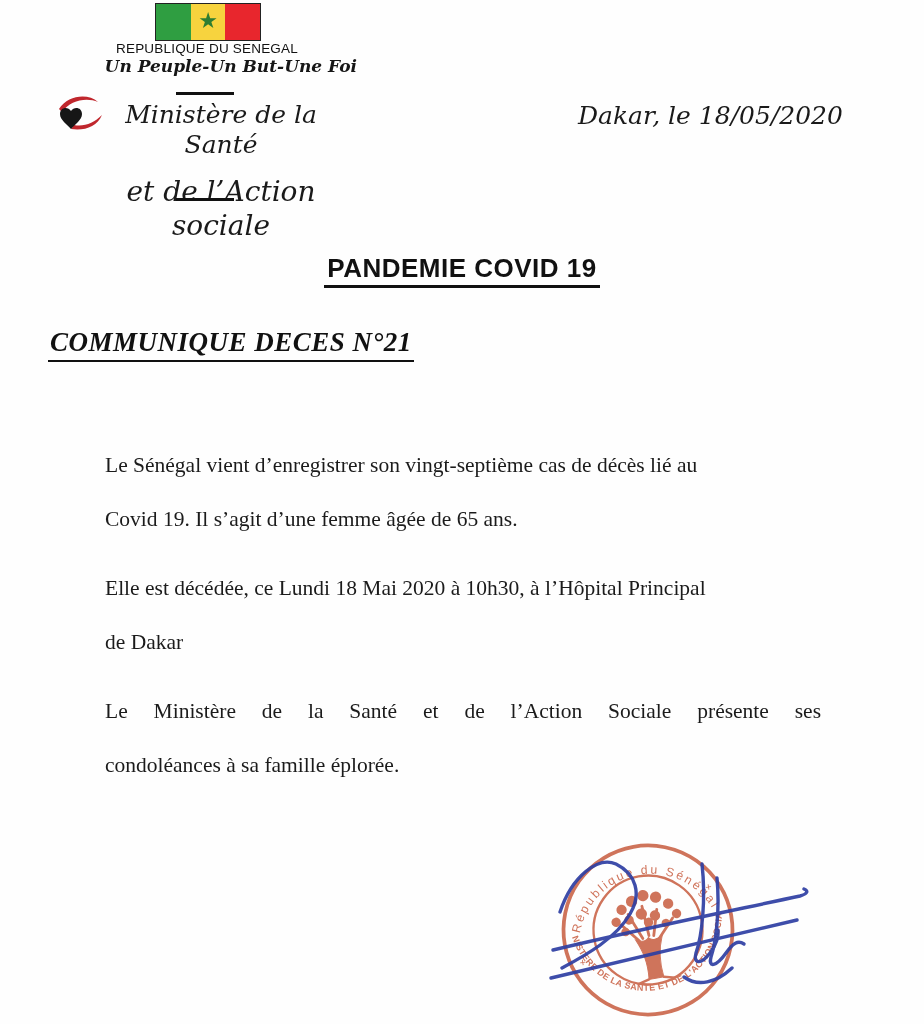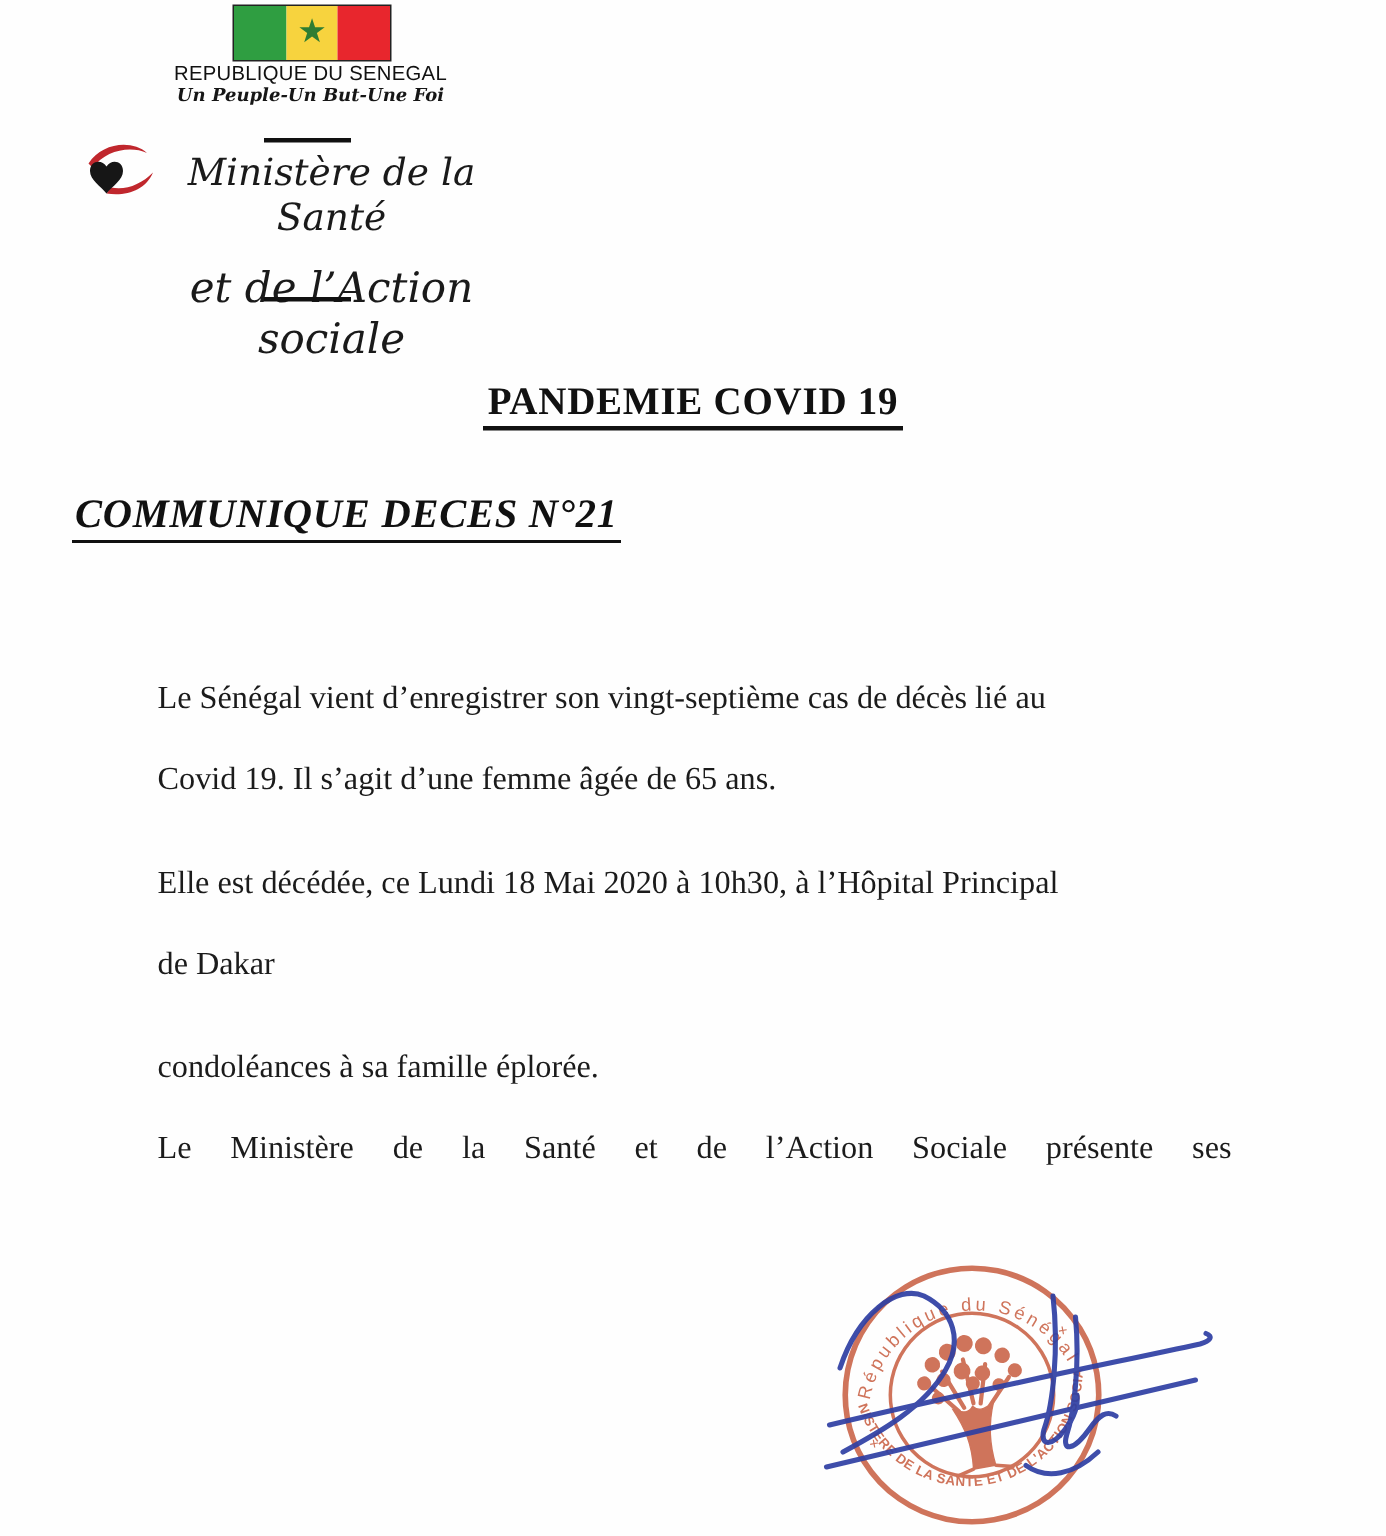--- a/index.html
+++ b/index.html
@@ -26,22 +26,22 @@
     color:#2e7d32;font-size:22px;line-height:1;
   }
   .rep-title{
     position:absolute;left:57px;top:41px;width:300px;
     text-align:center;
     font-family:"Liberation Sans", sans-serif;
     font-weight:normal;font-size:13.5px;letter-spacing:.2px;color:#111;
   }
   .rep-motto{
     position:absolute;left:57px;top:56px;width:300px;
-    text-align:center;
-    font-style:italic;font-weight:600;font-size:12px;color:#161616;
+    text-align:right;
+    font-style:italic;font-weight:600;font-size:17px;color:#161616;
     font-family:"DejaVu Serif", serif;
   }
   .rule{position:absolute;height:2.5px;background:#111;}
   .rule1{left:176px;top:92px;width:58px;}
   .rule2{left:176px;top:198px;width:58px;}
   
   .min-logo{position:absolute;left:56px;top:94px;}
   .min-name{
     position:absolute;left:96px;top:100px;width:250px;
     text-align:center;font-style:italic;color:#1a1a1a;
@@ -51,21 +51,21 @@
   .min-name .l2{font-size:28px;line-height:1.2;margin-top:15px;}
   
   .dateline{
     position:absolute;left:578px;top:101px;
     font-style:italic;font-size:25px;color:#1a1a1a;
     font-family:"DejaVu Serif", serif;
   }
   
   .title1{position:absolute;left:0;top:253px;width:924px;text-align:center;}
   .title1 span{
-    font-family:Liberation Serif, serif;
+    font-family:Liberation Sans, sans-serif;
     font-weight:bold;font-size:26px;letter-spacing:.5px;color:#111;
     border-bottom:3px solid #111;padding:0 3px 2px 3px;
   }
   .title2{position:absolute;left:0;top:327px;width:760px;text-align:left;margin-left:48px;}
   .title2 span{
     font-family:"Liberation Serif", serif;
     font-weight:bold;font-style:italic;font-size:27px;color:#111;
     border-bottom:2.5px solid #111;padding:0 2px 3px 2px;
     letter-spacing:.5px;
   }
@@ -102,39 +102,40 @@
     <path d="M 18 31 C 28 33 38 29 46 21 C 41 33 28 37 15 35 Z" fill="#c0272d"></path>
     <path d="M 15 17 C 12 12 4 13 4 20 C 4 26 11 30 15 35 C 19 30 26 26 26 20 C 26 13 18 12 15 17 Z" fill="#161616"></path>
   </svg>
 
   <div class="min-name">
     <div class="l1">Ministère de la Santé</div>
     <div class="l2">et de l’Action sociale</div>
   </div>
   <div class="rule rule2"></div>
 
+  <div class="dateline">Dakar, le 18/05/2020</div>
 
   <div class="title1">
     <span>PANDEMIE COVID 19</span>
   </div>
   <div class="title2">
     <span>COMMUNIQUE DECES N°21</span>
   </div>
 
   <div class="para p1">
     <span class="line">Le Sénégal vient d’enregistrer son vingt-septième cas de décès lié au</span>
     <span class="line">Covid 19. Il s’agit d’une femme âgée de 65 ans.</span>
   </div>
   <div class="para p2">
     <span class="line">Elle est décédée, ce Lundi 18 Mai 2020 à 10h30, à l’Hôpital Principal</span>
     <span class="line">de Dakar</span>
   </div>
   <div class="para p3">
+    <span class="line stretch">Le Ministère de la Santé et de l’Action Sociale présente ses</span>
     <span class="line">condoléances à sa famille éplorée.</span>
-    <span class="line stretch">Le Ministère de la Santé et de l’Action Sociale présente ses</span>
   </div>
 
   <svg class="stamp-svg" width="196" height="184" viewBox="-98 -98 196 196">
     <defs>
       <path id="arcTop" d="M -76 8 A 76.5 76.5 0 0 1 76 8" fill="none"></path>
       <path id="arcBot" d="M -81 -8 A 81.5 81.5 0 0 0 81 -8" fill="none"></path>
     </defs>
     <g transform="rotate(-10)">
       <circle cx="0" cy="0" r="90" fill="none" stroke="#c96145" stroke-width="4"></circle>
       <circle cx="0" cy="0" r="58" fill="none" stroke="#c96145" stroke-width="2.5"></circle>

